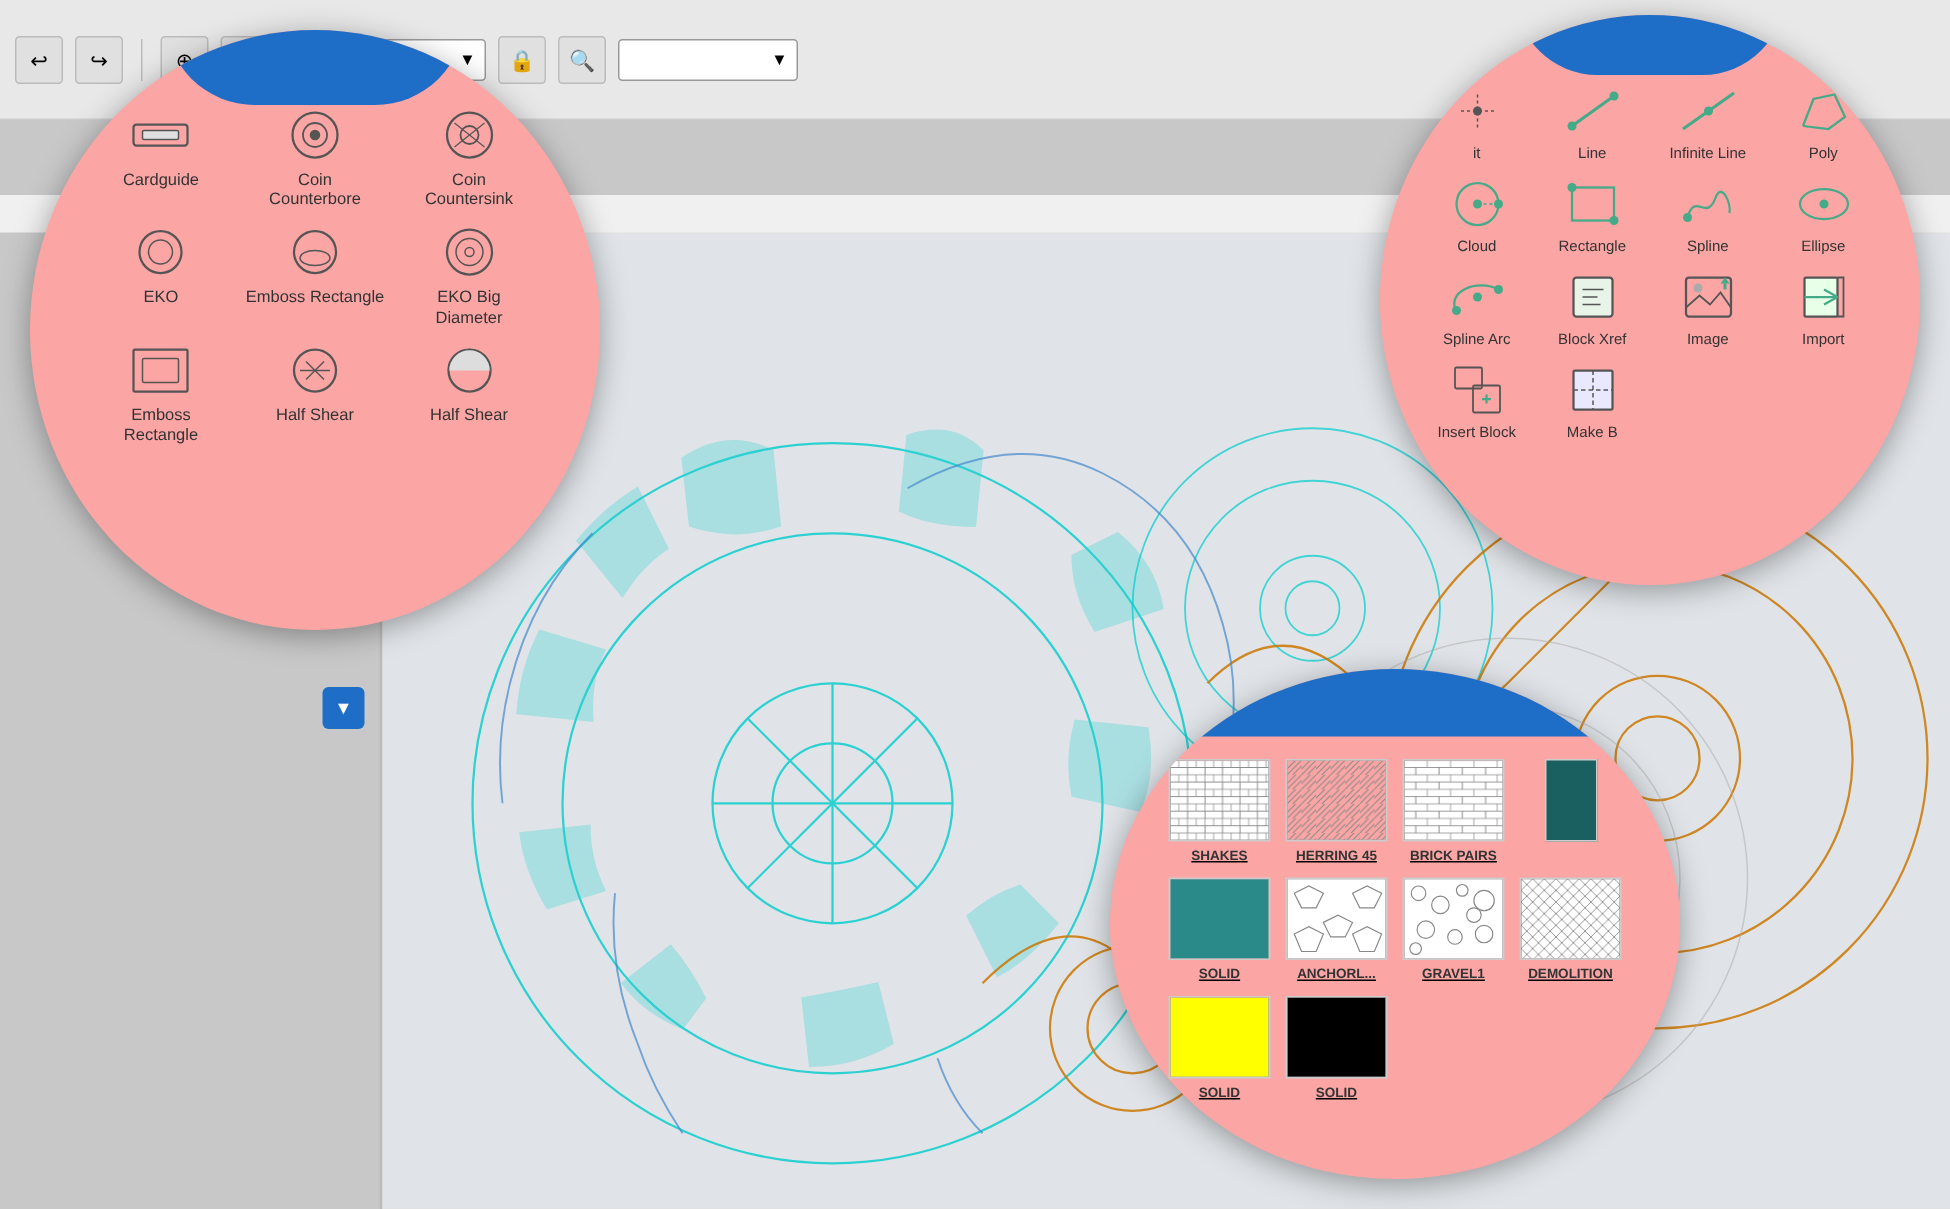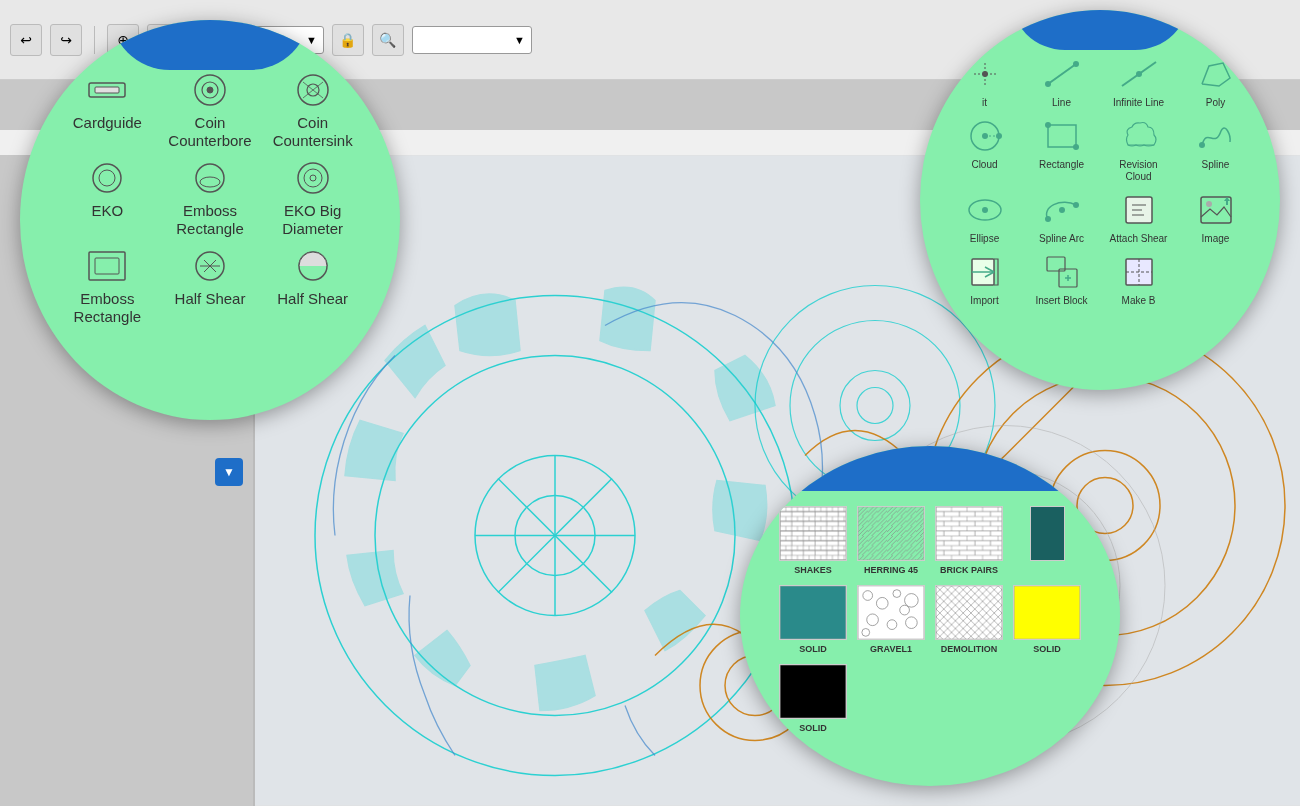--- a/index.html
+++ b/index.html
@@ -90,21 +90,21 @@
     
     .drawing-svg {
       width: 100%;
       height: 100%;
     }
 
     
     .popup-circle {
       position: absolute;
       border-radius: 50%;
-      background: #86efac;
+      background: #fca5a5;
       box-shadow: 0 4px 20px rgba(0,0,0,0.35);
       overflow: hidden;
       display: flex;
       flex-direction: column;
       align-items: center;
       justify-content: flex-start;
     }
 
     
     .popup-left {
@@ -135,21 +135,21 @@
 
     .tool-icon {
       width: 48px;
       height: 40px;
       display: flex;
       align-items: center;
       justify-content: center;
     }
 
     .tool-label {
-      font-size: 15px;
+      font-size: 11px;
       text-align: center;
       color: #333;
       line-height: 1.2;
     }
 
     
     .popup-top-right {
       width: 360px;
       height: 380px;
       top: 10px;
@@ -208,20 +208,21 @@
       color: white;
       font-size: 14px;
       font-weight: 600;
     }
 
     .popup-bottom-grid {
       display: grid;
       grid-template-columns: repeat(4, 1fr);
       gap: 10px;
       padding: 15px;
+      text-decoration: underline;
     }
 
     .hatch-item {
       display: flex;
       flex-direction: column;
       align-items: center;
       gap: 4px;
       cursor: pointer;
     }
 
@@ -569,29 +570,20 @@
           <svg width="38" height="38" viewBox="0 0 38 38">
             <rect x="5" y="8" width="28" height="22" stroke="#4a8" stroke-width="1.5" fill="none"></rect>
             <circle cx="5" cy="8" r="3" fill="#4a8"></circle>
             <circle cx="33" cy="30" r="3" fill="#4a8"></circle>
           </svg>
         </div>
         <span class="draw-label">Rectangle</span>
       </div>
 
 
-      <div class="draw-item">
-        <div class="draw-icon">
-          <svg width="38" height="38" viewBox="0 0 38 38">
-            <path d="M 8,28 Q 5,22 8,18 Q 5,12 12,10 Q 14,5 20,6 Q 26,4 28,10 Q 34,10 34,18 Q 38,22 34,28 Z" stroke="#4a8" stroke-width="1.2" fill="none"></path>
-            <path d="M 8,28 Q 12,30 16,28 Q 20,30 24,28 Q 28,30 34,28" stroke="#4a8" stroke-width="1.2" fill="none"></path>
-          </svg>
-        </div>
-        <span class="draw-label">Revision<br>Cloud</span>
-      </div>
 
       <div class="draw-item">
         <div class="draw-icon">
           <svg width="38" height="38" viewBox="0 0 38 38">
             <path d="M 5,28 C 10,10 18,32 24,14 C 28,5 34,18 33,25" stroke="#4a8" stroke-width="1.5" fill="none"></path>
             <circle cx="5" cy="28" r="3" fill="#4a8"></circle>
           </svg>
         </div>
         <span class="draw-label">Spline</span>
       </div>
@@ -620,21 +612,21 @@
 
       <div class="draw-item">
         <div class="draw-icon">
           <svg width="38" height="38" viewBox="0 0 38 38">
             <rect x="6" y="6" width="26" height="26" rx="2" stroke="#555" stroke-width="1.5" fill="#e8f4e8"></rect>
             <line x1="12" y1="14" x2="26" y2="14" stroke="#555" stroke-width="1"></line>
             <line x1="12" y1="19" x2="22" y2="19" stroke="#555" stroke-width="1"></line>
             <line x1="12" y1="24" x2="24" y2="24" stroke="#555" stroke-width="1"></line>
           </svg>
         </div>
-        <span class="draw-label">Attach Shear</span>
+        <span class="draw-label">Block Xref</span>
       </div>
 
       <div class="draw-item">
         <div class="draw-icon">
           <svg width="38" height="38" viewBox="0 0 38 38">
             <rect x="4" y="6" width="30" height="26" rx="2" stroke="#555" stroke-width="1.5" fill="none"></rect>
             <circle cx="12" cy="13" r="3" fill="#aaa"></circle>
             <path d="M 4,26 L 13,18 L 20,24 L 27,16 L 34,26" stroke="#555" stroke-width="1.2" fill="none"></path>
 
             <path d="M 27,10 L 30,6 L 33,10 Z" fill="#4a8" stroke="none"></path>
@@ -747,20 +739,33 @@
 
       <div class="hatch-item">
         <div class="hatch-preview">
           <svg width="68" height="55" viewBox="0 0 68 55">
             <rect width="68" height="55" fill="#2a8a8a" stroke="#aaa" stroke-width="1"></rect>
           </svg>
         </div>
         <span class="hatch-label">SOLID</span>
       </div>
 
+      <div class="hatch-item">
+        <div class="hatch-preview">
+          <svg width="68" height="55" viewBox="0 0 68 55">
+            <rect width="68" height="55" fill="white" stroke="#aaa" stroke-width="1"></rect>
+            <path d="M5,10 L15,5 L25,10 L20,20 L10,20 Z" fill="none" stroke="#888" stroke-width="0.8"></path>
+            <path d="M25,30 L35,25 L45,30 L40,40 L30,40 Z" fill="none" stroke="#888" stroke-width="0.8"></path>
+            <path d="M45,10 L55,5 L65,10 L60,20 L50,20 Z" fill="none" stroke="#888" stroke-width="0.8"></path>
+            <path d="M5,38 L15,33 L25,38 L20,50 L10,50 Z" fill="none" stroke="#888" stroke-width="0.8"></path>
+            <path d="M45,38 L55,33 L65,38 L60,50 L50,50 Z" fill="none" stroke="#888" stroke-width="0.8"></path>
+          </svg>
+        </div>
+        <span class="hatch-label">ANCHORL...</span>
+      </div>
 
       <div class="hatch-item">
         <div class="hatch-preview">
           <svg width="68" height="55" viewBox="0 0 68 55">
             <rect width="68" height="55" fill="white" stroke="#aaa" stroke-width="1"></rect>
             <circle cx="10" cy="10" r="5" fill="none" stroke="#888" stroke-width="0.8"></circle>
             <circle cx="25" cy="18" r="6" fill="none" stroke="#888" stroke-width="0.8"></circle>
             <circle cx="40" cy="8" r="4" fill="none" stroke="#888" stroke-width="0.8"></circle>
             <circle cx="55" cy="15" r="7" fill="none" stroke="#888" stroke-width="0.8"></circle>
             <circle cx="15" cy="35" r="6" fill="none" stroke="#888" stroke-width="0.8"></circle>

